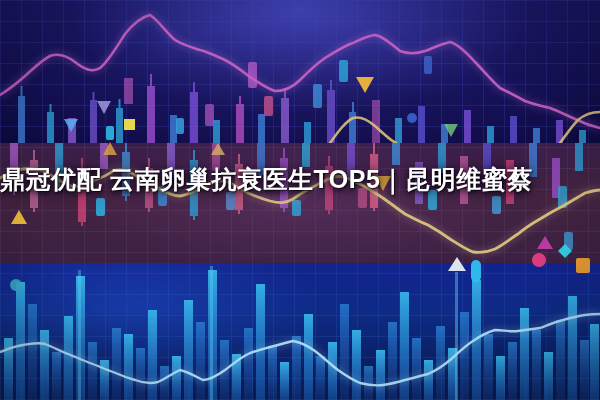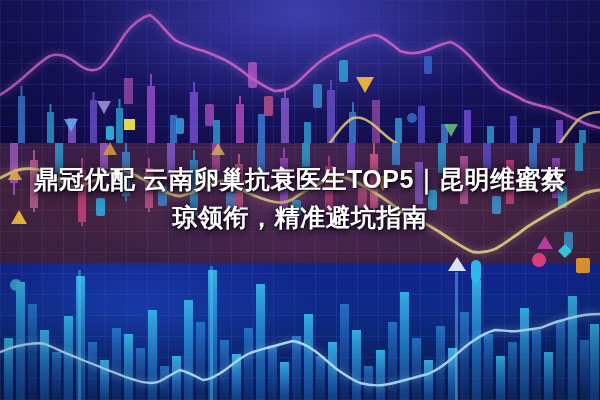--- a/index.html
+++ b/index.html
@@ -33,21 +33,21 @@
   }
   #vignette{
     position:absolute;inset:0;
     background:radial-gradient(ellipse 560px 400px at 300px 200px, rgba(0,0,0,0) 45%, rgba(0,0,0,.45) 100%);
     pointer-events:none;
   }
 
   
   #title-block{
     position:absolute;left:0;top:160px;width:600px;
-    text-align:center;z-index:40;
+    z-index:40;
   }
   .title-line{
     color:#ffffff;
     font-size:25px;
     font-weight:bold;
     line-height:38px;
     letter-spacing:.5px;
     text-shadow:
       0 2px 5px rgba(0,0,0,.85),
       0 0 14px rgba(20,0,40,.9),
@@ -353,16 +353,15 @@
         <polygon points="565,244 572,251 565,258 558,251" fill="#33d4e8" opacity=".95"></polygon>
         <rect x="576" y="258" width="14" height="15" rx="2" fill="#f0a030" opacity=".95"></rect>
       </g>
     </svg>
   </div>
 
   <div id="vignette"></div>
 
   <div id="title-block">
     <div class="title-line">鼎冠优配 云南卵巢抗衰医生TOP5｜昆明维蜜蔡</div>
-    <div class="title-line">琼领衔，精准避坑指南</div>
   </div>
 
 </div>
 
 </body></html>

